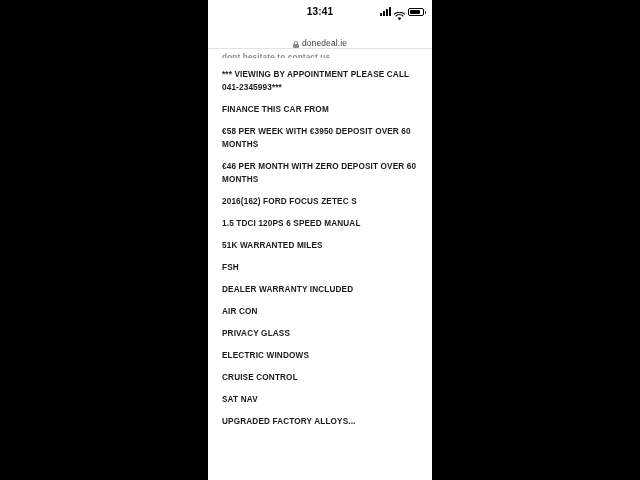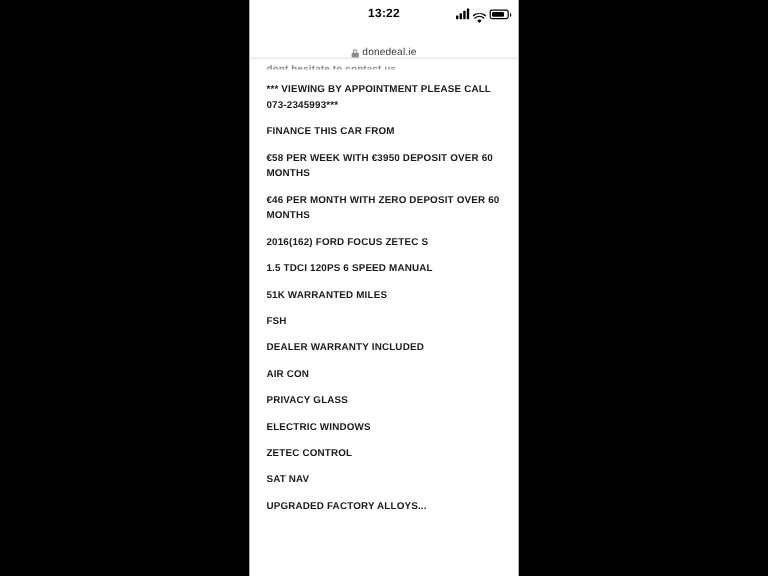--- a/index.html
+++ b/index.html
@@ -215,21 +215,21 @@
 <body>
 
 <div id="screen">
 
   <div class="letterbox left"></div>
   <div class="letterbox right"></div>
 
   <div class="phone">
 
     <div class="status-bar">
-      <div class="status-time">13:22</div>
+      <div class="status-time">13:41</div>
       <div class="status-right">
         <span class="signal-bars">
             <i></i>
             <i></i>
             <i></i>
             <i></i>
           </span>
         <span class="wifi-icon">
           <svg width="11" height="9" viewBox="0 0 11 9">
             <path d="M5.5 8.2 L3.7 6.0 A3 3 0 0 1 7.3 6.0 Z" fill="#000"></path>
@@ -247,33 +247,33 @@
       <span class="lock-icon">
         <span class="shackle"></span>
           <span class="body"></span>
       </span>
       <span class="url-text">donedeal.ie</span>
     </div>
 
     <div class="content">
       <div class="page-body">
         <div class="desc-line cut">dont hesitate to contact us.</div>
-        <div class="desc-line">*** VIEWING BY APPOINTMENT PLEASE CALL 073-2345993***</div>
+        <div class="desc-line">*** VIEWING BY APPOINTMENT PLEASE CALL 041-2345993***</div>
         <div class="desc-line">FINANCE THIS CAR FROM</div>
         <div class="desc-line">€58 PER WEEK WITH €3950 DEPOSIT OVER 60 MONTHS</div>
         <div class="desc-line">€46 PER MONTH WITH ZERO DEPOSIT OVER 60 MONTHS</div>
         <div class="desc-line">2016(162) FORD FOCUS ZETEC S</div>
         <div class="desc-line">1.5 TDCI 120PS 6 SPEED MANUAL</div>
         <div class="desc-line">51K WARRANTED MILES</div>
         <div class="desc-line">FSH</div>
         <div class="desc-line">DEALER WARRANTY INCLUDED</div>
         <div class="desc-line">AIR CON</div>
         <div class="desc-line">PRIVACY GLASS</div>
         <div class="desc-line">ELECTRIC WINDOWS</div>
-        <div class="desc-line">ZETEC CONTROL</div>
+        <div class="desc-line">CRUISE CONTROL</div>
         <div class="desc-line">SAT NAV</div>
         <div class="desc-line">UPGRADED FACTORY ALLOYS...</div>
       </div>
 
     </div>
 
   </div>
 </div>
 
 </body></html>

